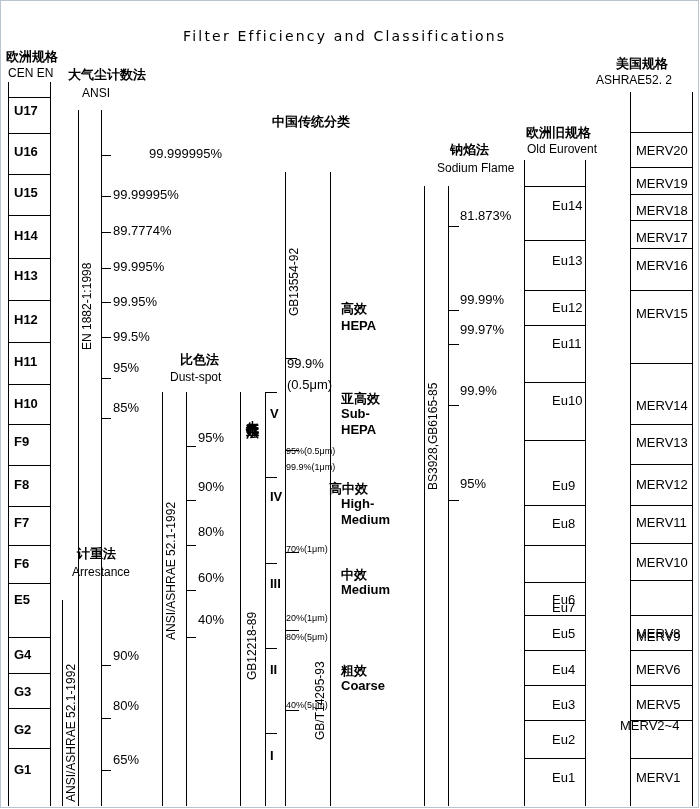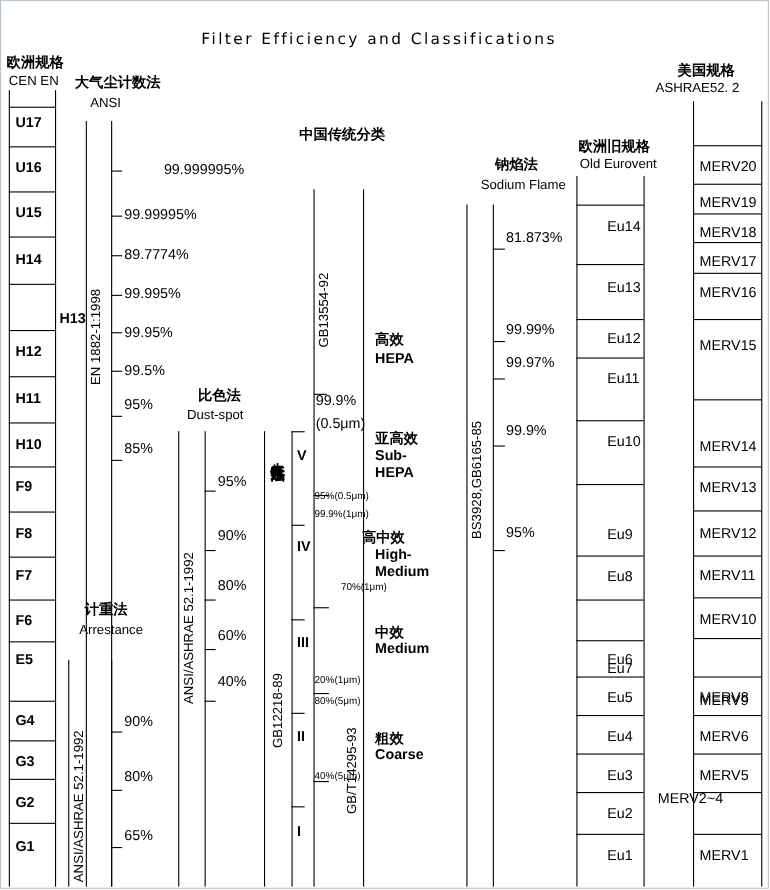--- a/index.html
+++ b/index.html
@@ -63,21 +63,21 @@
 
   <div class="tick" style="left:8px;top:97px;width:42px;"></div>
   <div class="abs lbl bold" style="left:14px;top:103px;">U17</div>
   <div class="tick" style="left:8px;top:133px;width:42px;"></div>
   <div class="abs lbl bold" style="left:14px;top:144px;">U16</div>
   <div class="tick" style="left:8px;top:174px;width:42px;"></div>
   <div class="abs lbl bold" style="left:14px;top:185px;">U15</div>
   <div class="tick" style="left:8px;top:215px;width:42px;"></div>
   <div class="abs lbl bold" style="left:14px;top:228px;">H14</div>
   <div class="tick" style="left:8px;top:258px;width:42px;"></div>
-  <div class="abs lbl bold" style="left:14px;top:282px;margin-left:40px;">H13</div>
+  <div class="abs lbl bold" style="left:14px;top:268px;">H13</div>
   <div class="tick" style="left:8px;top:300px;width:42px;"></div>
   <div class="abs lbl bold" style="left:14px;top:312px;">H12</div>
   <div class="tick" style="left:8px;top:342px;width:42px;"></div>
   <div class="abs lbl bold" style="left:14px;top:354px;">H11</div>
   <div class="tick" style="left:8px;top:384px;width:42px;"></div>
   <div class="abs lbl bold" style="left:14px;top:396px;">H10</div>
   <div class="tick" style="left:8px;top:424px;width:42px;"></div>
   <div class="abs lbl bold" style="left:14px;top:434px;">F9</div>
   <div class="tick" style="left:8px;top:465px;width:42px;"></div>
   <div class="abs lbl bold" style="left:14px;top:477px;">F8</div>
@@ -184,21 +184,21 @@
 
   <div class="tick" style="left:285px;top:450px;width:14px;"></div>
   <div class="abs lbl-xs" style="left:286px;top:446px;">95%(0.5μm)</div>
   <div class="abs lbl-xs" style="left:286px;top:462px;">99.9%(1μm)</div>
 
   <div class="abs lbl bold" style="left:329px;top:480px;">高中效</div>
   <div class="abs lbl bold" style="left:341px;top:496px;">High-</div>
   <div class="abs lbl bold" style="left:341px;top:512px;">Medium</div>
 
   <div class="tick" style="left:285px;top:552px;width:14px;"></div>
-  <div class="abs lbl-xs" style="left:286px;top:528px;margin-left:24px;">70%(1μm)</div>
+  <div class="abs lbl-xs" style="left:286px;top:544px;">70%(1μm)</div>
 
   <div class="abs lbl bold" style="left:341px;top:566px;">中效</div>
   <div class="abs lbl bold" style="left:341px;top:582px;">Medium</div>
 
   <div class="tick" style="left:285px;top:630px;width:14px;"></div>
   <div class="abs lbl-xs" style="left:286px;top:613px;">20%(1μm)</div>
   <div class="abs lbl-xs" style="left:286px;top:632px;">80%(5μm)</div>
 
   <div class="abs lbl bold" style="left:341px;top:662px;">粗效</div>
   <div class="abs lbl bold" style="left:341px;top:678px;">Coarse</div>
@@ -287,18 +287,18 @@
   <div class="tick" style="left:630px;top:580px;width:62px;"></div>
   <div class="abs lbl" style="left:636px;top:592px;margin-top:37px;">MERV9</div>
   <div class="tick" style="left:630px;top:615px;width:62px;"></div>
   <div class="abs lbl" style="left:636px;top:626px;">MERV8</div>
   <div class="tick" style="left:630px;top:650px;width:62px;"></div>
   <div class="abs lbl" style="left:636px;top:614px;"></div>
   <div class="abs lbl" style="left:636px;top:662px;">MERV6</div>
   <div class="tick" style="left:630px;top:685px;width:62px;"></div>
   <div class="abs lbl" style="left:636px;top:697px;">MERV5</div>
   <div class="tick" style="left:630px;top:720px;width:62px;"></div>
-  <div class="abs lbl" style="left:598px;top:718px;">MERV2~4</div>
+  <div class="abs lbl" style="left:620px;top:718px;">MERV2~4</div>
   <div class="tick" style="left:630px;top:758px;width:62px;"></div>
   <div class="abs lbl" style="left:636px;top:770px;">MERV1</div>
 
 
 </div>
 
 </body></html>

